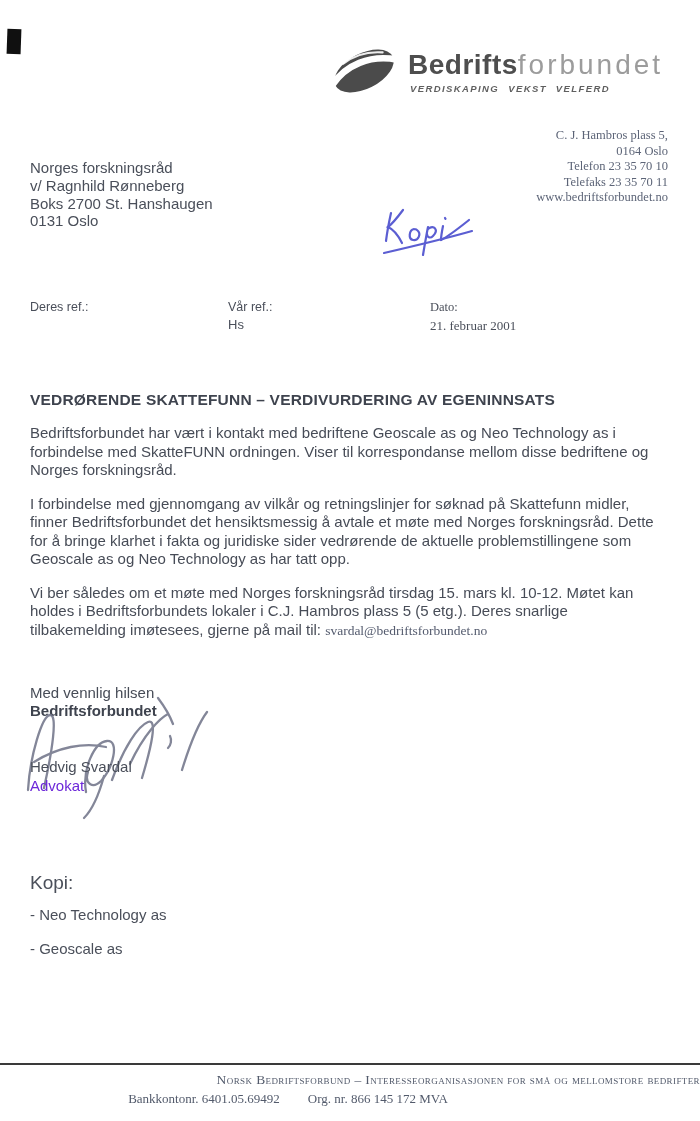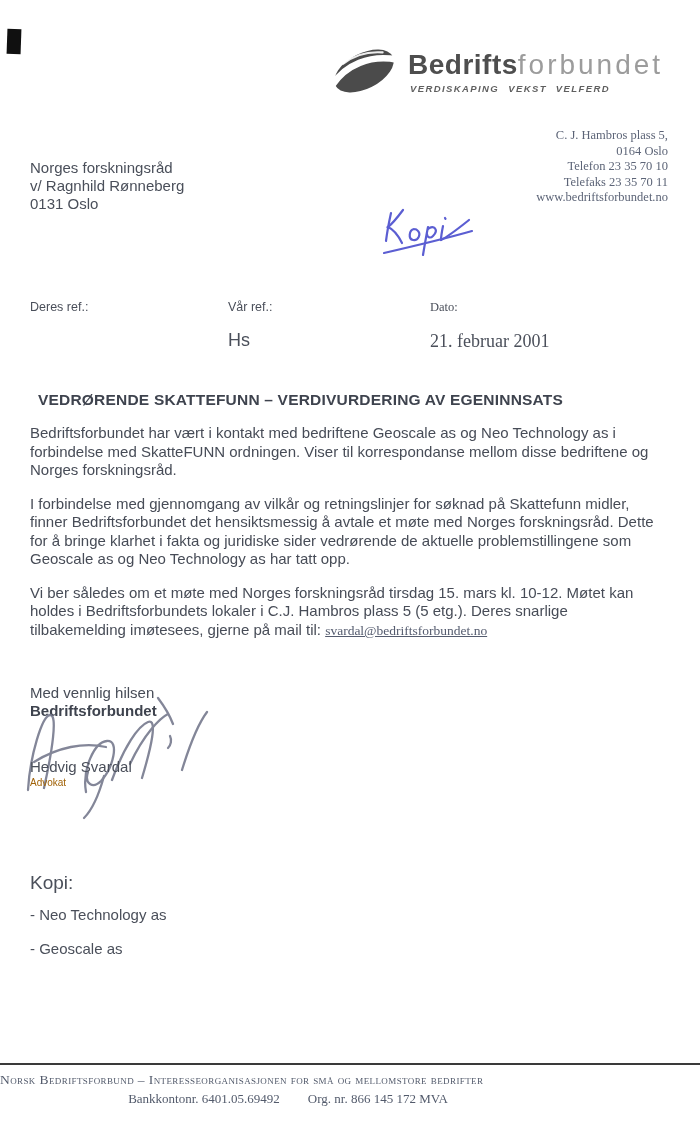--- a/index.html
+++ b/index.html
@@ -22,43 +22,43 @@
   .contact{position:absolute;right:32px;top:128px;text-align:right;
     font-family:"Liberation Serif",serif;font-size:12.5px;line-height:15.5px;color:#5c6477;}
   
   .recipient{position:absolute;left:30px;top:159px;font-size:15px;line-height:17.8px;color:#4a4f5a;}
   
   .kopi-svg{position:absolute;left:370px;top:196px;width:115px;height:64px;}
   
   .refs{position:absolute;left:0;top:300px;width:700px;font-size:12.5px;color:#4a4f5a;}
   .ref-col{position:absolute;top:0;}
   .ref-col .lab{font-size:12.5px;}
-  .ref-col .val{font-size:18px;margin-top:16px;}
+  .ref-col .val{font-size:13px;margin-top:3px;}
   .col-deres{left:30px;}
   .col-var{left:228px;}
   .col-dato{left:430px;font-family:Liberation Serif, serif;}
   
-  .subject{position:absolute;left:30px;top:391px;font-size:15.5px;font-weight:bold;color:#3e434e;letter-spacing:0.2px;margin-left:8px;}
+  .subject{position:absolute;left:30px;top:391px;font-size:15.5px;font-weight:bold;color:#3e434e;letter-spacing:0.2px;}
   .bodytext{position:absolute;left:30px;top:424px;width:652px;font-size:15px;line-height:18.5px;color:#474c57;}
   .bodytext p{margin:0 17px 15px 0;}
-  .email{font-family:"Liberation Serif",serif;font-size:13.5px;color:#545b6e;text-decoration:underline;}
+  .email{font-family:"Liberation Serif",serif;font-size:13.5px;color:#545b6e;}
   
   .closing{position:absolute;left:30px;top:684px;font-size:15px;line-height:18px;color:#474c57;}
   .closing .org .b1{font-weight:bold;color:#3e434e;}
   .closing .org .b2{font-weight:bold;color:#3e434e;}
   .signer{position:absolute;left:30px;top:758px;font-size:15px;color:#4a4f5a;}
-  .role{position:absolute;left:30px;top:777px;font-size:10px;color:#a16207;}
+  .role{position:absolute;left:30px;top:777px;font-size:15px;color:#6d28d9;}
   .sig-svg{position:absolute;left:10px;top:690px;width:230px;height:150px;pointer-events:none;}
   
   .kopi-label{position:absolute;left:30px;top:872px;font-size:19px;color:#4a4f5a;}
   .kopi-item1{position:absolute;left:30px;top:906px;font-size:15px;color:#4a4f5a;}
   .kopi-item2{position:absolute;left:30px;top:940px;font-size:15px;color:#4a4f5a;}
   
   .footer-rule{position:absolute;left:0;top:1063px;width:700px;height:2px;background:#3a3a3a;}
-  .footer-line1{position:absolute;left:0;top:1072px;width:700px;text-align:left;
+  .footer-line1{position:absolute;left:0;top:1072px;width:700px;text-align:right;
     font-family:"Liberation Serif",serif;font-variant:small-caps;font-size:13.5px;color:#525a6b;letter-spacing:0.4px;}
   .footer-line2{position:absolute;left:0;top:1091px;width:576px;text-align:center;
     font-family:"Liberation Serif",serif;font-size:13px;color:#525a6b;}
   .footer-line2 .sep{display:inline-block;width:28px;}
 </style>
 </head>
 <body>
 
 <div id="page">
 
@@ -82,20 +82,21 @@
     <div>C. J. Hambros plass 5,</div>
     <div>0164 Oslo</div>
     <div>Telefon 23 35 70 10</div>
     <div>Telefaks 23 35 70 11</div>
     <div>www.bedriftsforbundet.no</div>
   </div>
 
   <div class="recipient">
     <div>Norges forskningsråd</div>
     <div>v/ Ragnhild Rønneberg</div>
+    <div>Boks 2700 St. Hanshaugen</div>
     <div>0131 Oslo</div>
   </div>
 
   <svg class="kopi-svg" viewBox="0 0 115 64" xmlns="http://www.w3.org/2000/svg" fill="none" stroke="#5b5ed2" stroke-width="2.2" stroke-linecap="round">
     <path d="M21,17 C19,26 17,37 16,45"></path>
     <path d="M33,14 C27,22 22,28 18,31 C25,34 29,41 32,47"></path>
     <path d="M44,33 C39,34 38,43 43,44 C48,45 52,38 47,34 C46,33 45,33 44,33"></path>
     <path d="M58,31 C56,41 54,53 53,59"></path>
     <path d="M58,33 C64,28 69,34 63,40 C60,43 57,41 57,38"></path>
     <path d="M73,30 C72,35 71,40 71,44"></path>

